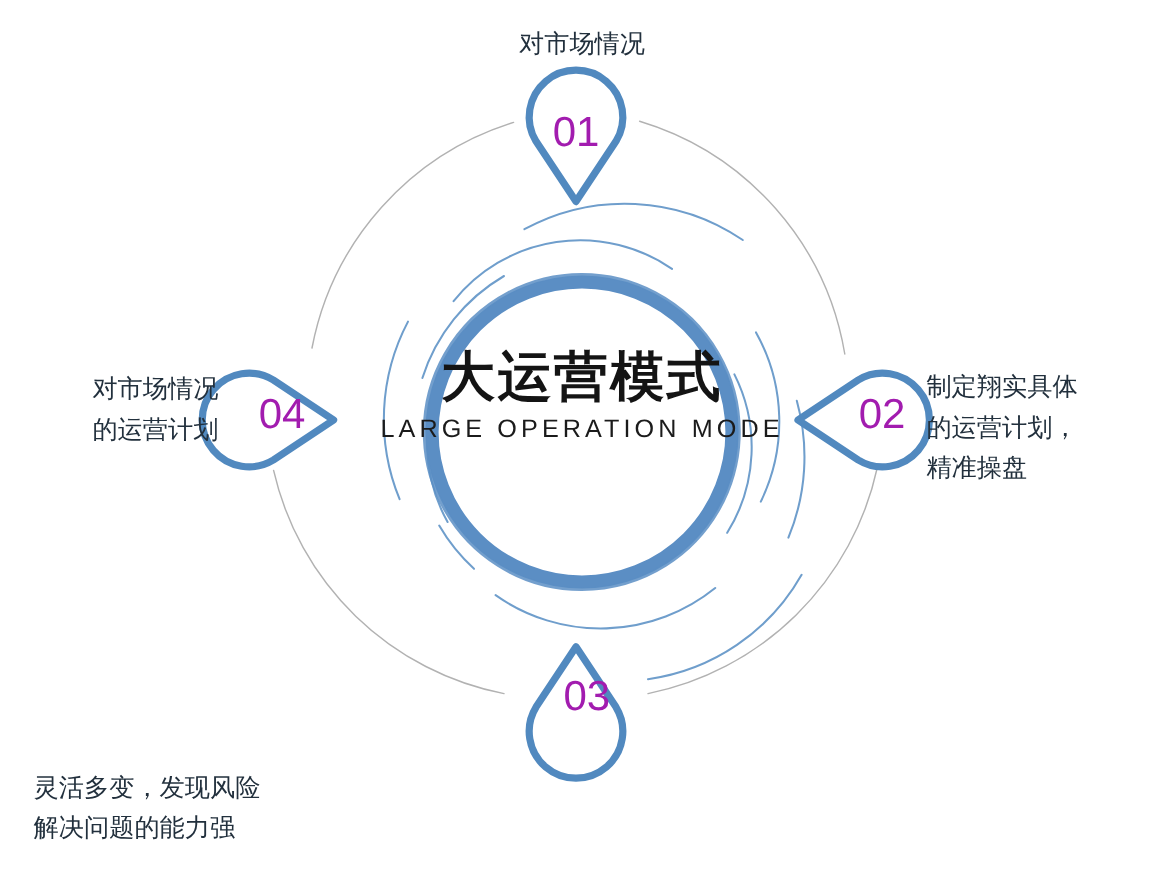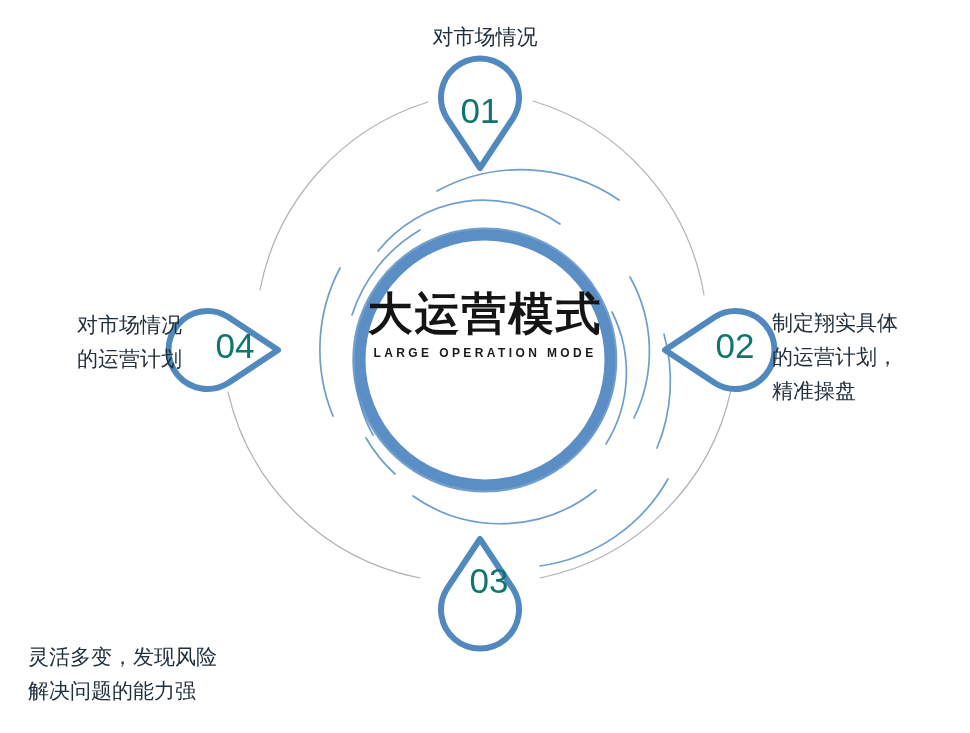--- a/index.html
+++ b/index.html
@@ -28,34 +28,34 @@
     font-family:"Liberation Sans","DejaVu Sans",sans-serif;
     font-size:45px;
     font-weight:700;
     color:#141414;
     letter-spacing:2px;
     line-height:1.05;
     white-space:nowrap;
   }
   .center-subtitle{
     font-family:"Liberation Sans","DejaVu Sans",sans-serif;
-    font-size:12px;
-    font-weight:700;
+    font-size:21px;
+    font-weight:400;
     color:#1b1b1b;
     letter-spacing:3.4px;
     margin-top:9px;
     white-space:nowrap;
   }
   
   .marker-num{
     position:absolute;
     font-family:"Liberation Sans","DejaVu Sans",sans-serif;
     font-size:35px;
     font-weight:400;
-    color:#0f766e;
+    color:#a21caf;
     letter-spacing:0px;
     text-align:center;
     pointer-events:none;
     line-height:1;
   }
   #marker-num-01{left:425px;top:93px;width:110px;}
   #marker-num-02{left:680px;top:328px;width:110px;}
   #marker-num-03{left:434px;top:563px;width:110px;}
   #marker-num-04{left:180px;top:328px;width:110px;text-align:center;}
   

